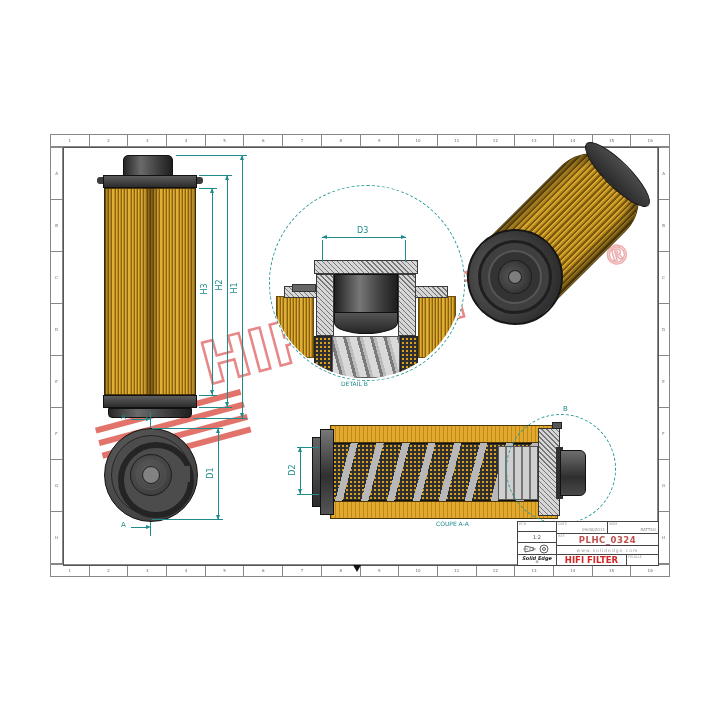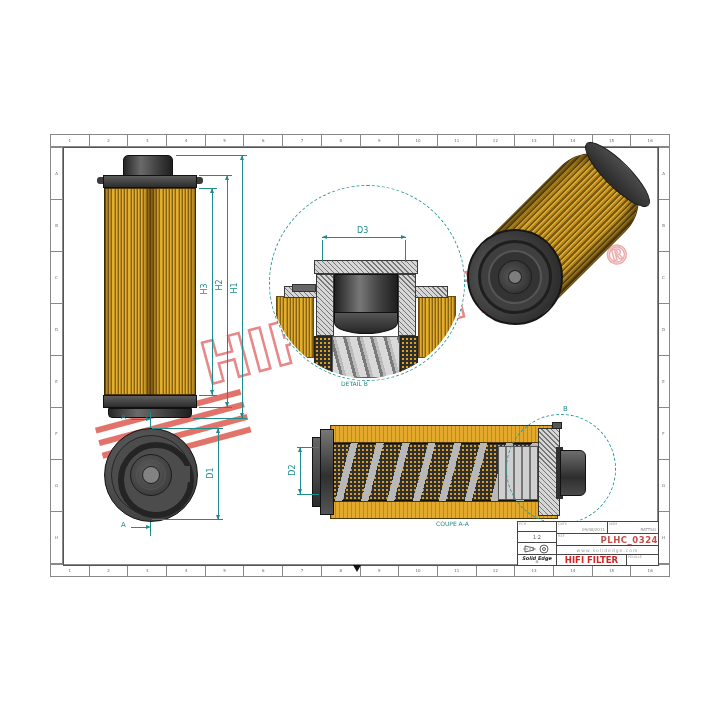--- a/index.html
+++ b/index.html
@@ -297,21 +297,21 @@
       <div class="tb-cell" style="left:38px;top:0;width:51px;height:11px;border-top:none">
         <span class="micro">DATE</span>
         <span style="position:absolute;right:2px;bottom:1px;font-size:4px;color:#8a8a8a">09/08/2011</span>
       </div>
       <div class="tb-cell" style="left:89px;top:0;width:51px;height:11px;border-top:none">
         <span class="micro">NOM</span>
         <span style="position:absolute;right:2px;bottom:1px;font-size:4px;color:#8a8a8a">RATTSO</span>
       </div>
 
       <div class="tb-cell" style="left:38px;top:11px;width:102px;height:12px;
-           display:flex;align-items:center;justify-content:flex-end">
+           display:flex;align-items:center;justify-content:center">
         <span class="micro">REF</span>
         <span class="tb-red" style="font-size:8.5px;letter-spacing:.5px">PLHC_0324</span>
       </div>
 
       <div class="tb-cell" style="left:38px;top:23px;width:102px;height:9px;
            display:flex;align-items:center;justify-content:center">
         <span style="font-size:4.5px;color:#9a9a9a;letter-spacing:1px">www.solidedge.com</span>
       </div>
 
       <div class="tb-cell" style="left:38px;top:32px;width:70px;height:11px;

